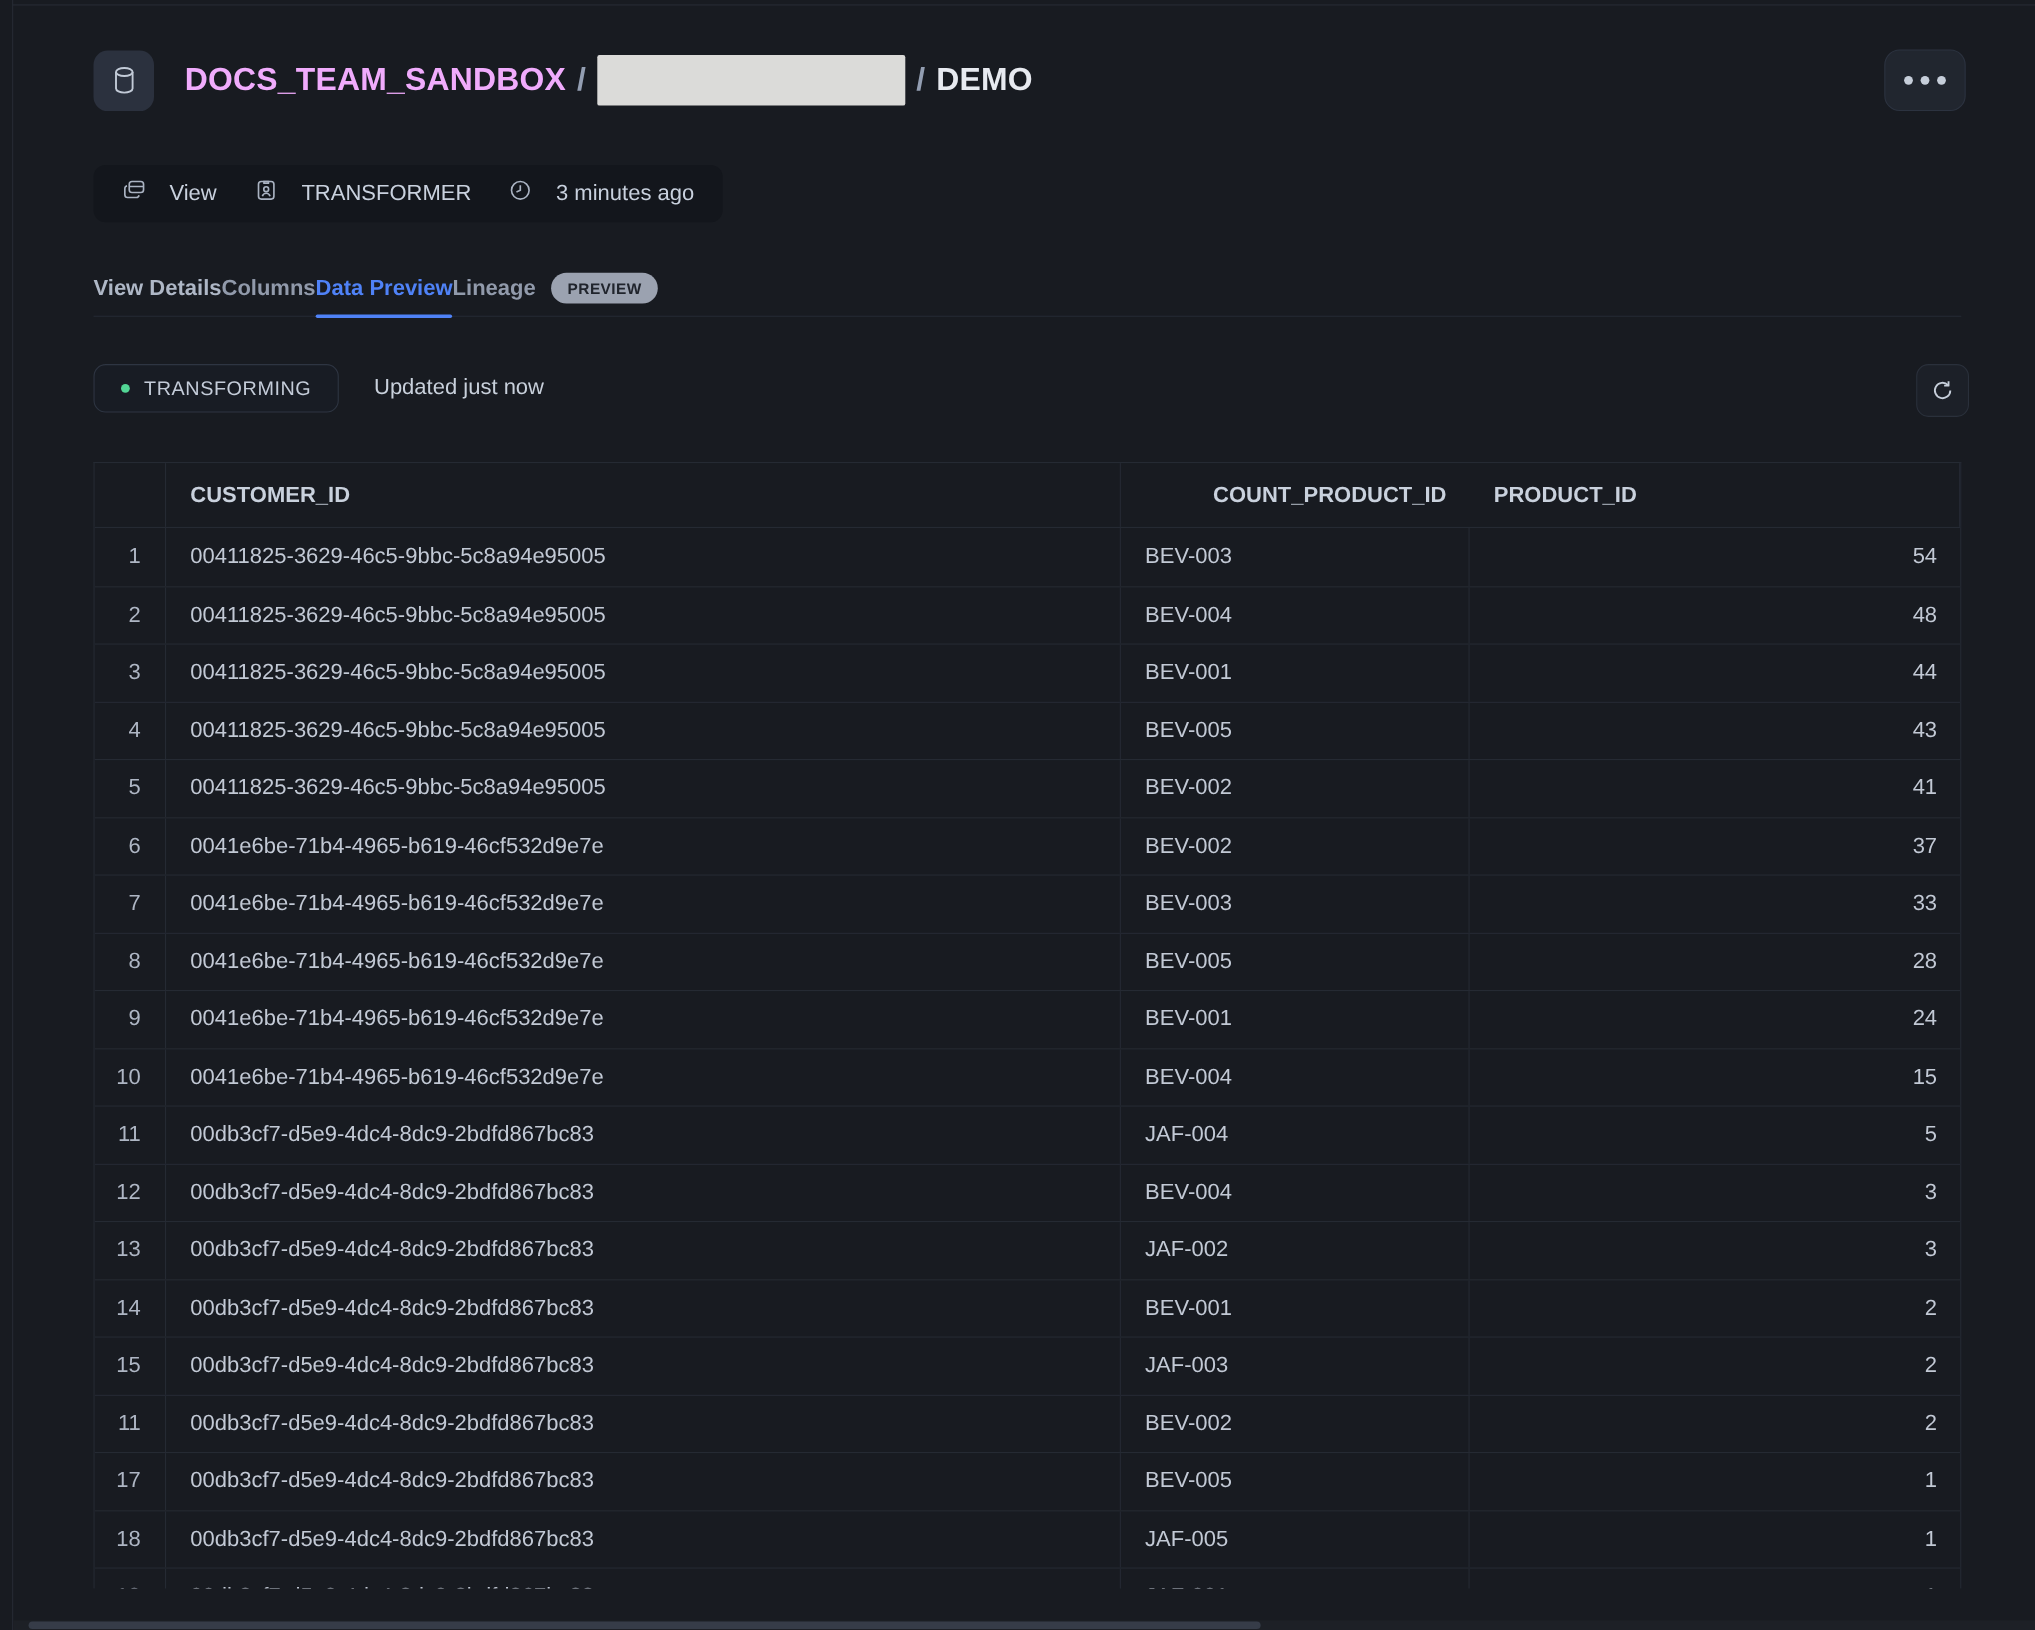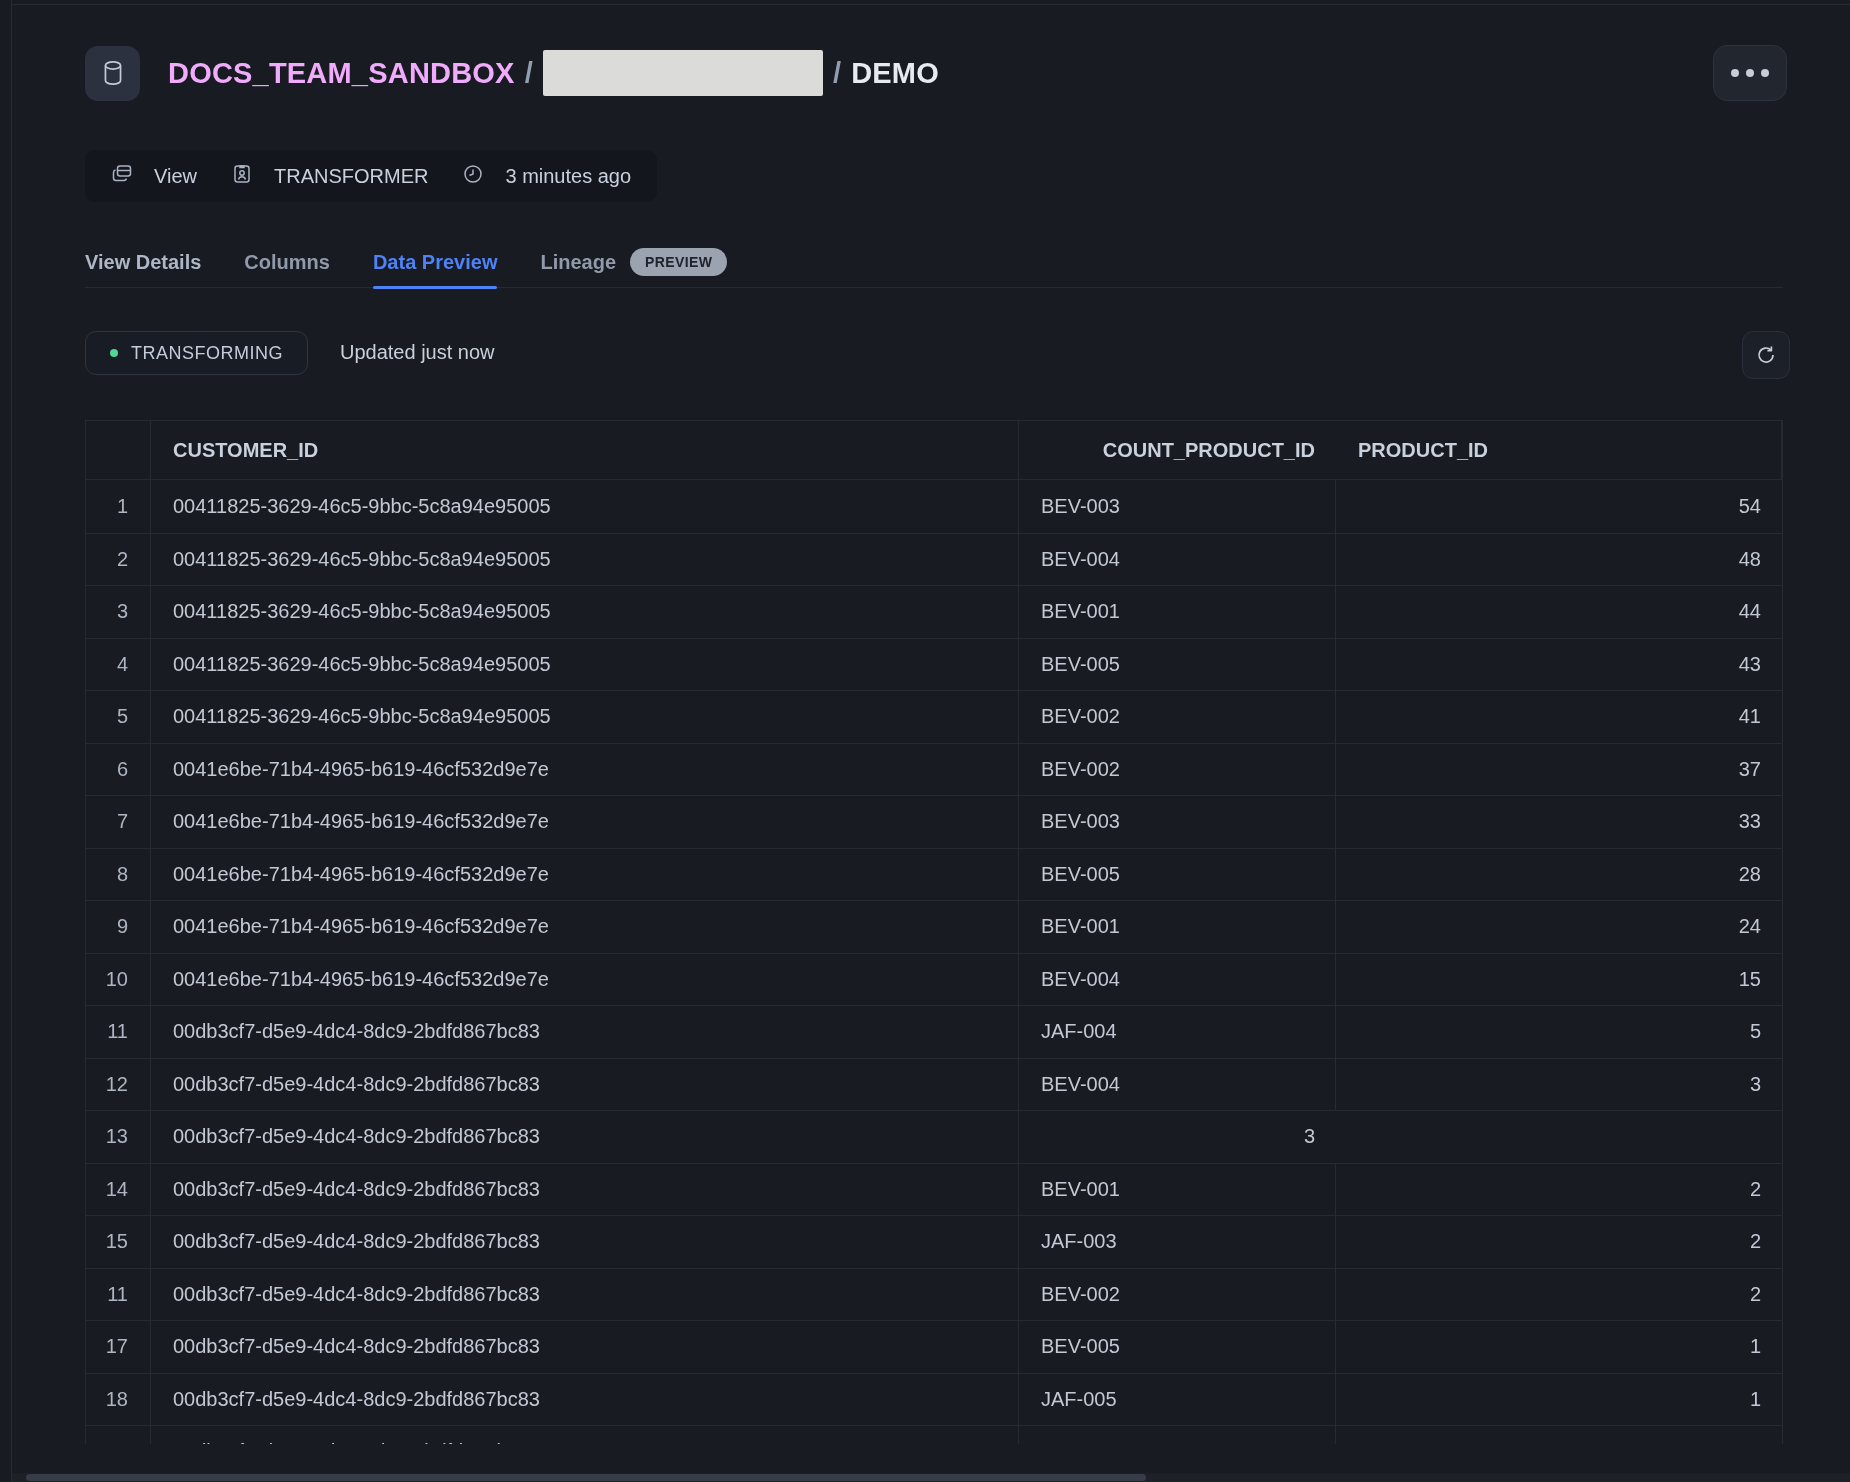--- a/index.html
+++ b/index.html
@@ -52,21 +52,21 @@
     position:absolute;left:85px;top:150px;height:52px;
     display:inline-flex;align-items:center;gap:34px;
     background:var(--pill-bg);border-radius:11px;padding:0 26px;
   }
   .meta-item{display:flex;align-items:center;gap:21px;font-size:20px;color:#c9d1de;}
   .meta-item svg{stroke:#aab3c2;}
 
   
   .tabs{
     position:absolute;left:85px;top:236px;right:67px;height:52px;
-    display:flex;align-items:flex-start;gap:43px;
+    display:flex;align-items:flex-start;
     border-bottom:1px solid var(--tbl-border);
   }
   .tab{position:relative;height:52px;display:flex;align-items:center;gap:14px;
        font-size:20px;font-weight:600;color:#919aab;cursor:pointer;white-space:nowrap;}
   .tab.first{color:#aeb7c6;}
   .tab.active{color:var(--blue);}
   .tab.active::after{content:"";position:absolute;left:0;right:0;bottom:-1px;height:3px;background:var(--blue);border-radius:2px;}
   .tab-badge{
     background:#9ba2b0;color:#20242c;font-size:14px;font-weight:700;letter-spacing:.4px;
     padding:7px 15px;border-radius:999px;line-height:1;
@@ -290,20 +290,21 @@
   <div class="tr">
     <div class="td cell-num">12</div>
     <div class="td cell-cust">00db3cf7-d5e9-4dc4-8dc9-2bdfd867bc83</div>
     <div class="td cell-prod">BEV-004</div>
     <div class="td cell-count">3</div>
   </div>
 
   <div class="tr">
     <div class="td cell-num">13</div>
     <div class="td cell-cust">00db3cf7-d5e9-4dc4-8dc9-2bdfd867bc83</div>
+    <div class="td cell-prod">JAF-002</div>
     <div class="td cell-count">3</div>
   </div>
 
   <div class="tr">
     <div class="td cell-num">14</div>
     <div class="td cell-cust">00db3cf7-d5e9-4dc4-8dc9-2bdfd867bc83</div>
     <div class="td cell-prod">BEV-001</div>
     <div class="td cell-count">2</div>
   </div>
 

